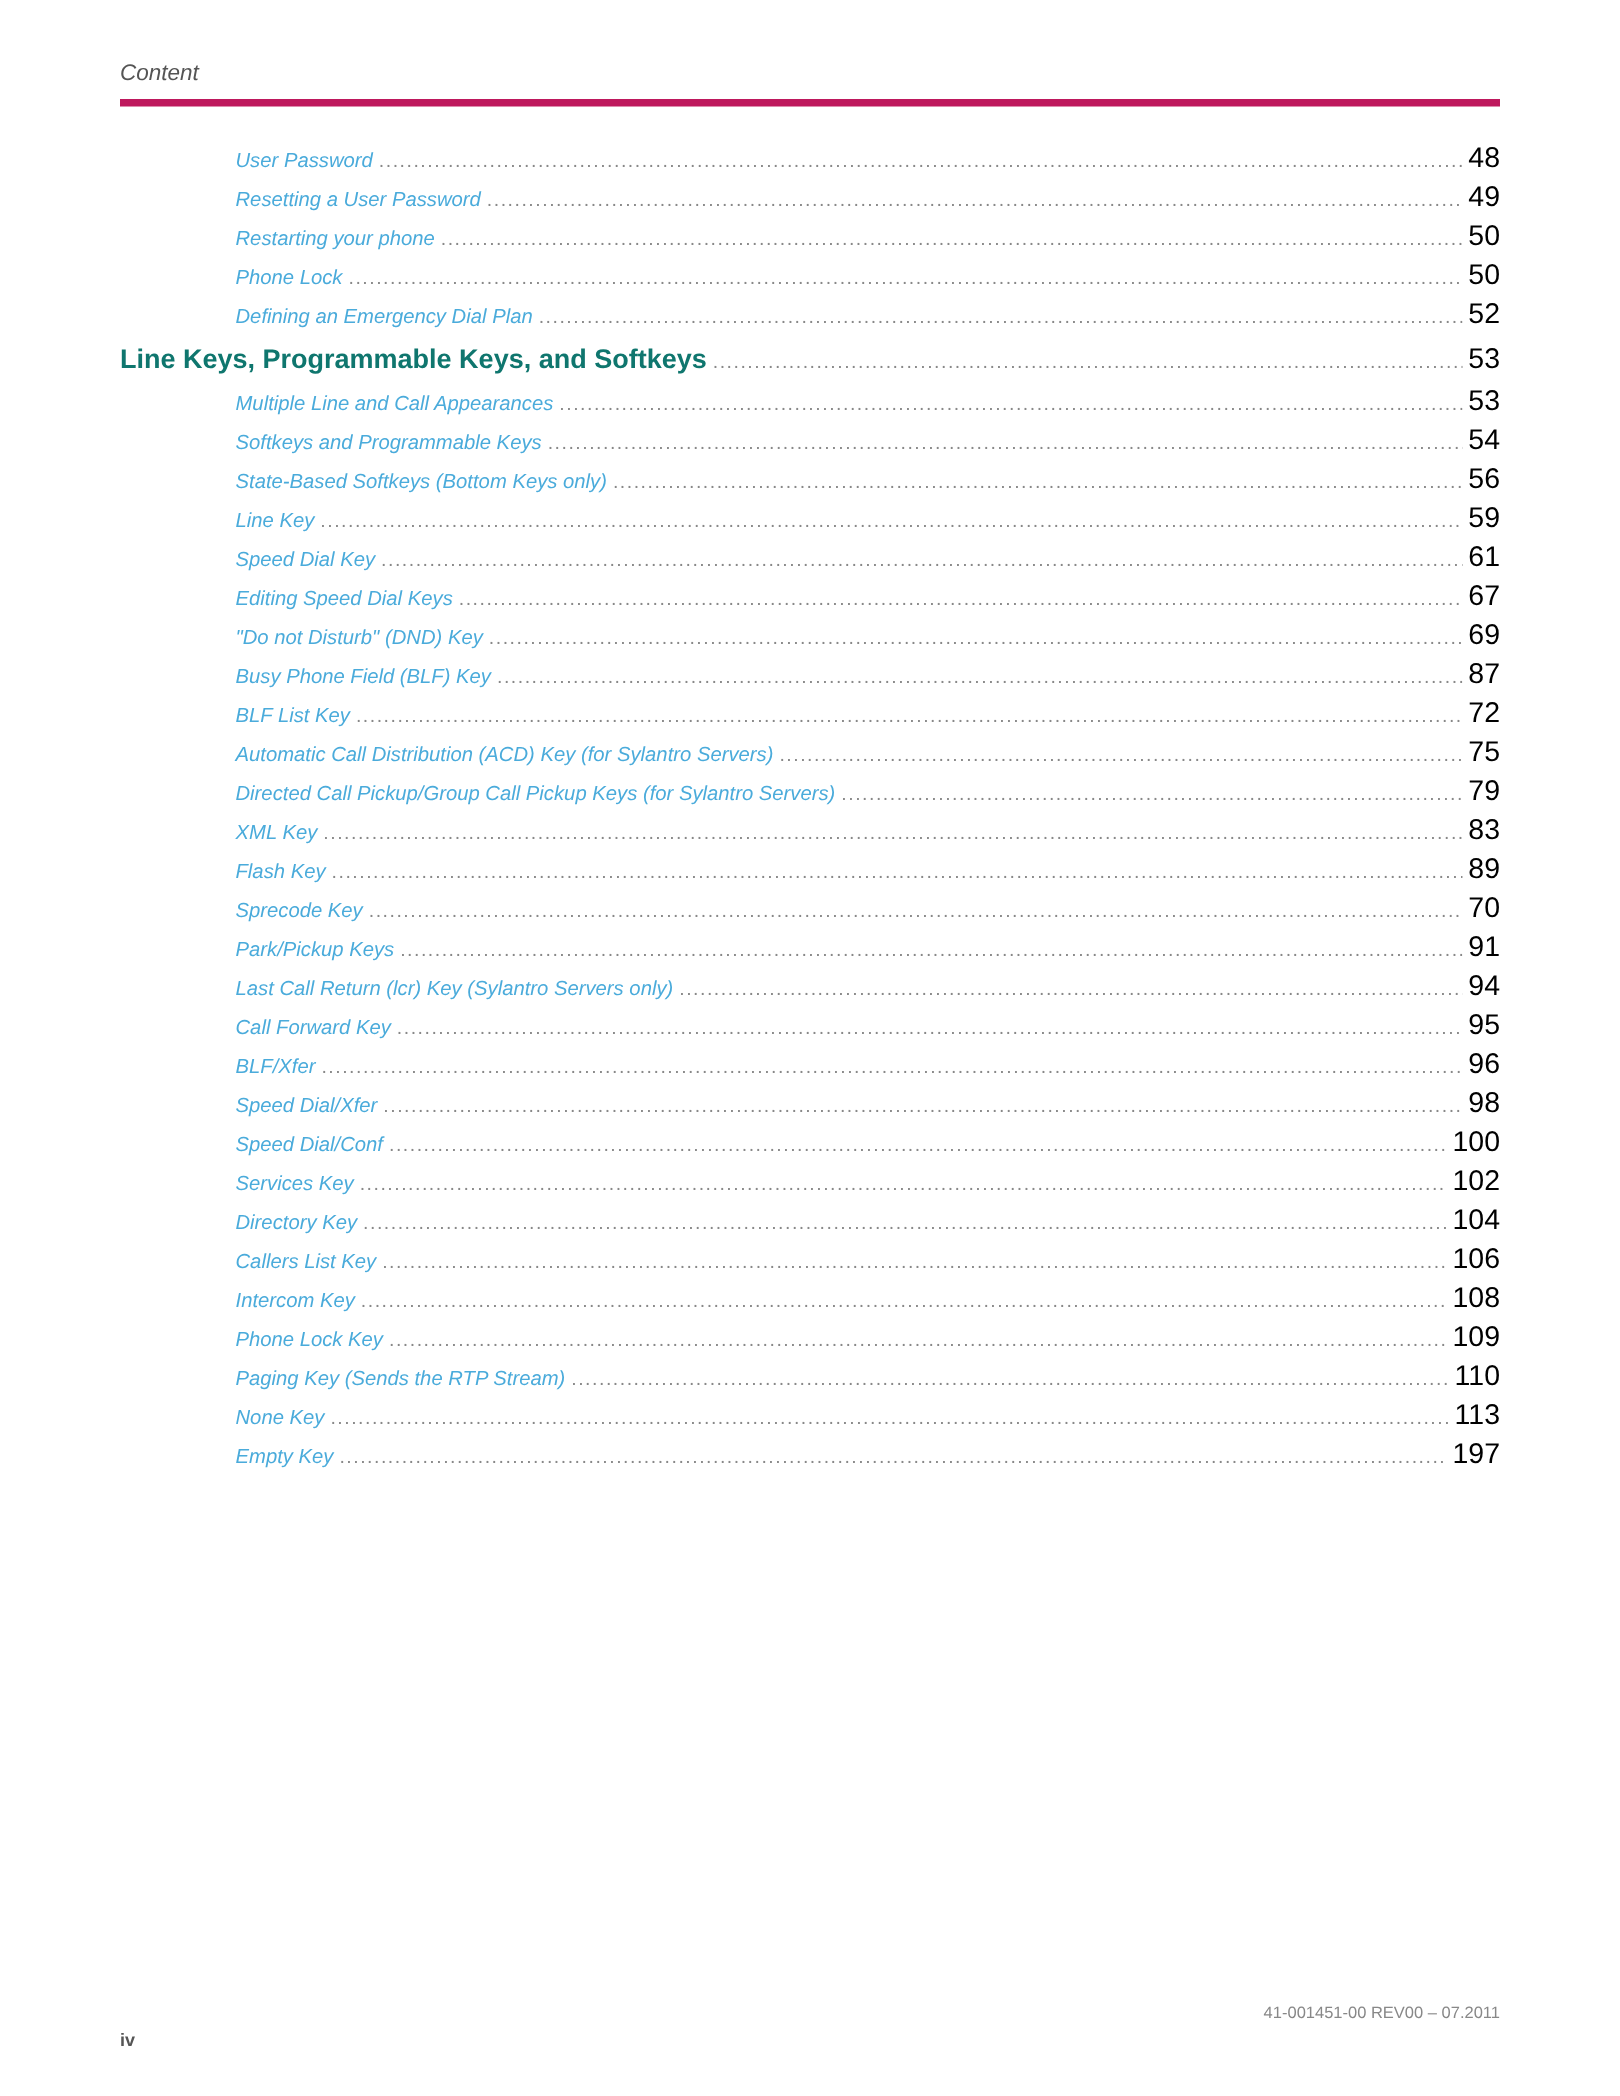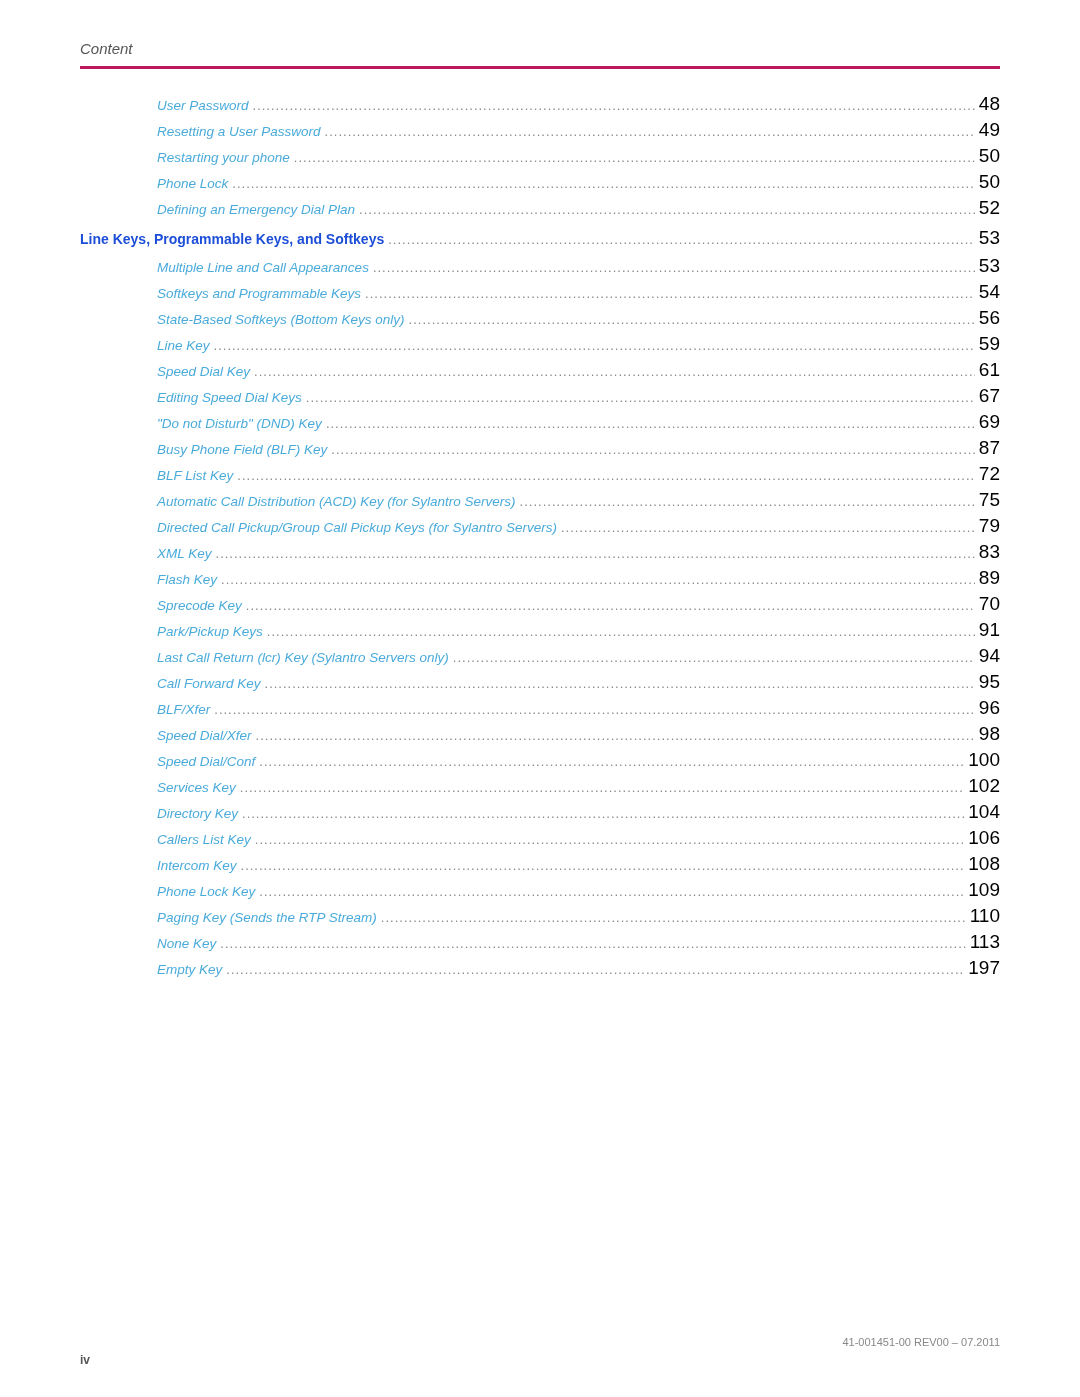--- a/index.html
+++ b/index.html
@@ -5,21 +5,21 @@
     * { margin: 0; padding: 0; box-sizing: border-box; }
     body {
       background: #fff;
       font-family: Arial, sans-serif;
       width: 1080px;
       min-height: 1397px;
       position: relative;
       padding: 40px 80px 60px 80px;
     }
     .header-section {
-      border-bottom: 3px solid #be185d;
+      border-bottom: 5px solid #be185d;
       padding-bottom: 8px;
       margin-bottom: 24px;
     }
     .header-title {
       font-style: italic;
       font-size: 15px;
       color: #555;
     }
     .toc-container {
       margin-top: 10px;
@@ -104,21 +104,21 @@
       <span class="entry-text"><a class="toc-link" href="#">Phone Lock</a></span>
       <span class="dots-line">............................................................................................................................................................................................................</span>
       <span class="page-num">50</span>
     </div>
     <div class="toc-entry indent-1">
       <span class="entry-text"><a class="toc-link" href="#">Defining an Emergency Dial Plan</a></span>
       <span class="dots-line">............................................................................................................................................................................................................</span>
       <span class="page-num">52</span>
     </div>
     <div class="toc-entry indent-0" style="margin-bottom: 6px; margin-top: 8px;">
-      <span class="entry-text"><strong style="font-size: 14px; font-weight: bold; color: #1d4ed8;">Line Keys, Programmable Keys, and Softkeys</strong></span>
+      <span class="entry-text"><strong style="font-size: 18px; font-weight: bold; color: #0f766e;">Line Keys, Programmable Keys, and Softkeys</strong></span>
       <span class="dots-line">............................................................................................................................................................................................................</span>
       <span class="page-num">53</span>
     </div>
     <div class="toc-entry indent-1">
       <span class="entry-text"><a class="toc-link" href="#">Multiple Line and Call Appearances</a></span>
       <span class="dots-line">............................................................................................................................................................................................................</span>
       <span class="page-num">53</span>
     </div>
     <div class="toc-entry indent-1">
       <span class="entry-text"><a class="toc-link" href="#">Softkeys and Programmable Keys</a></span>

